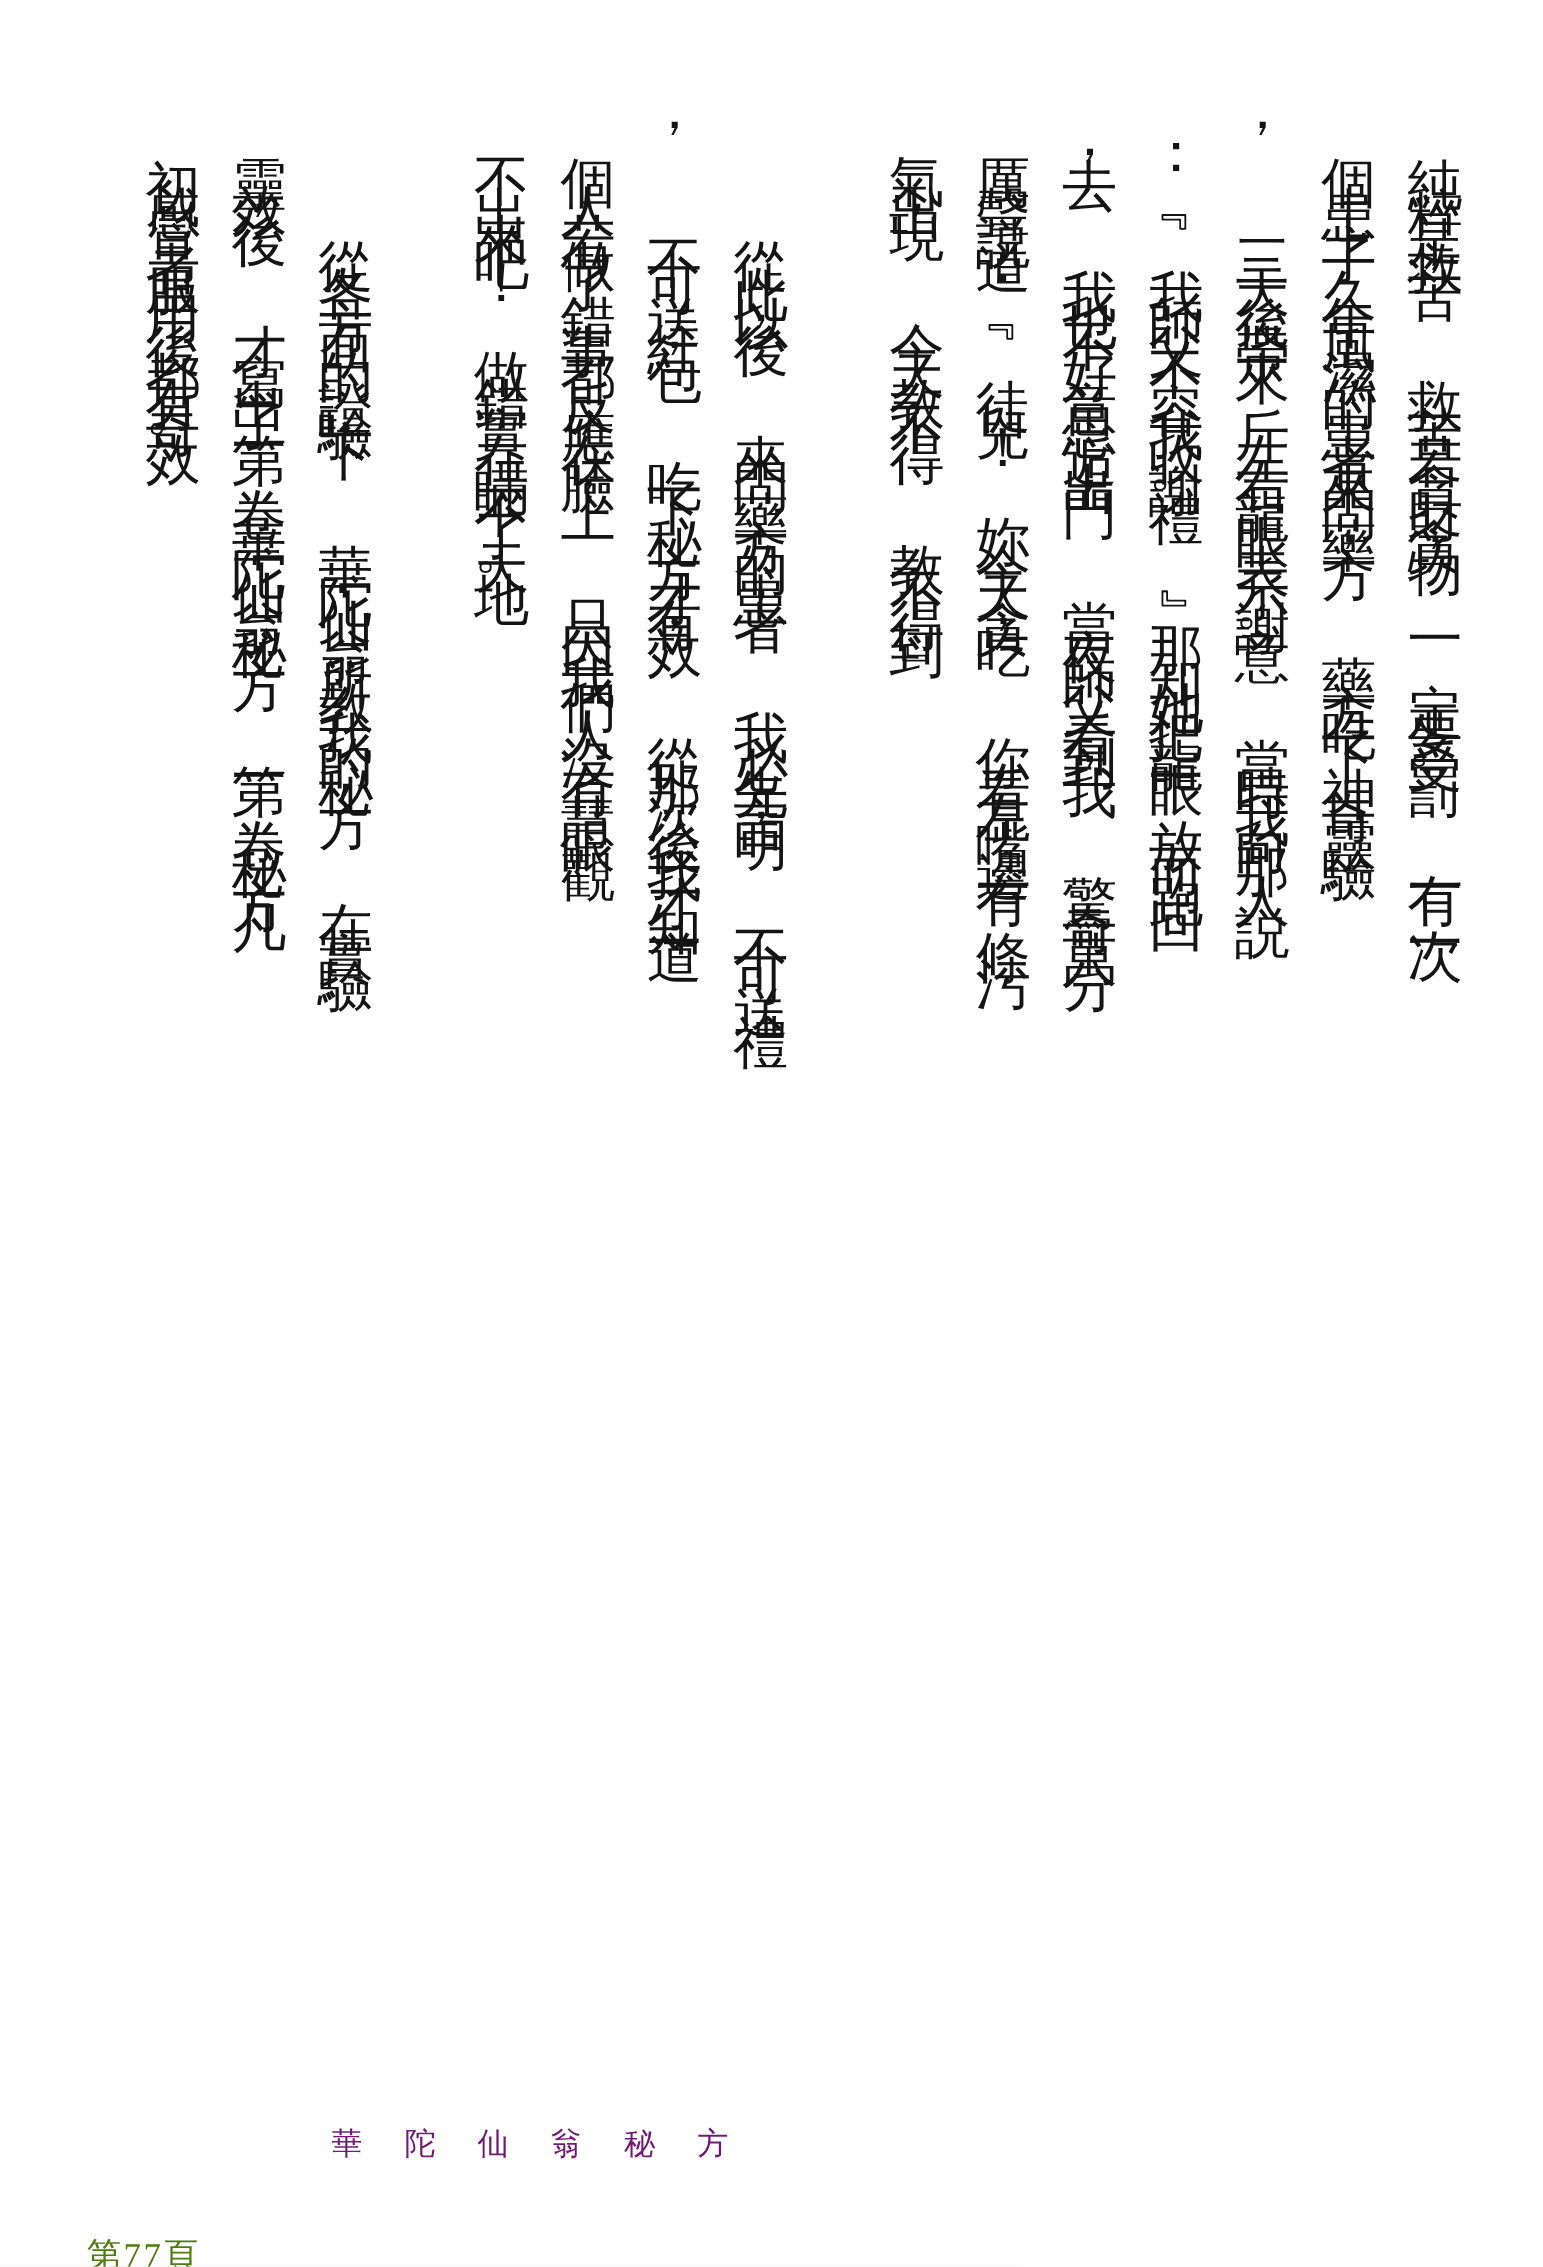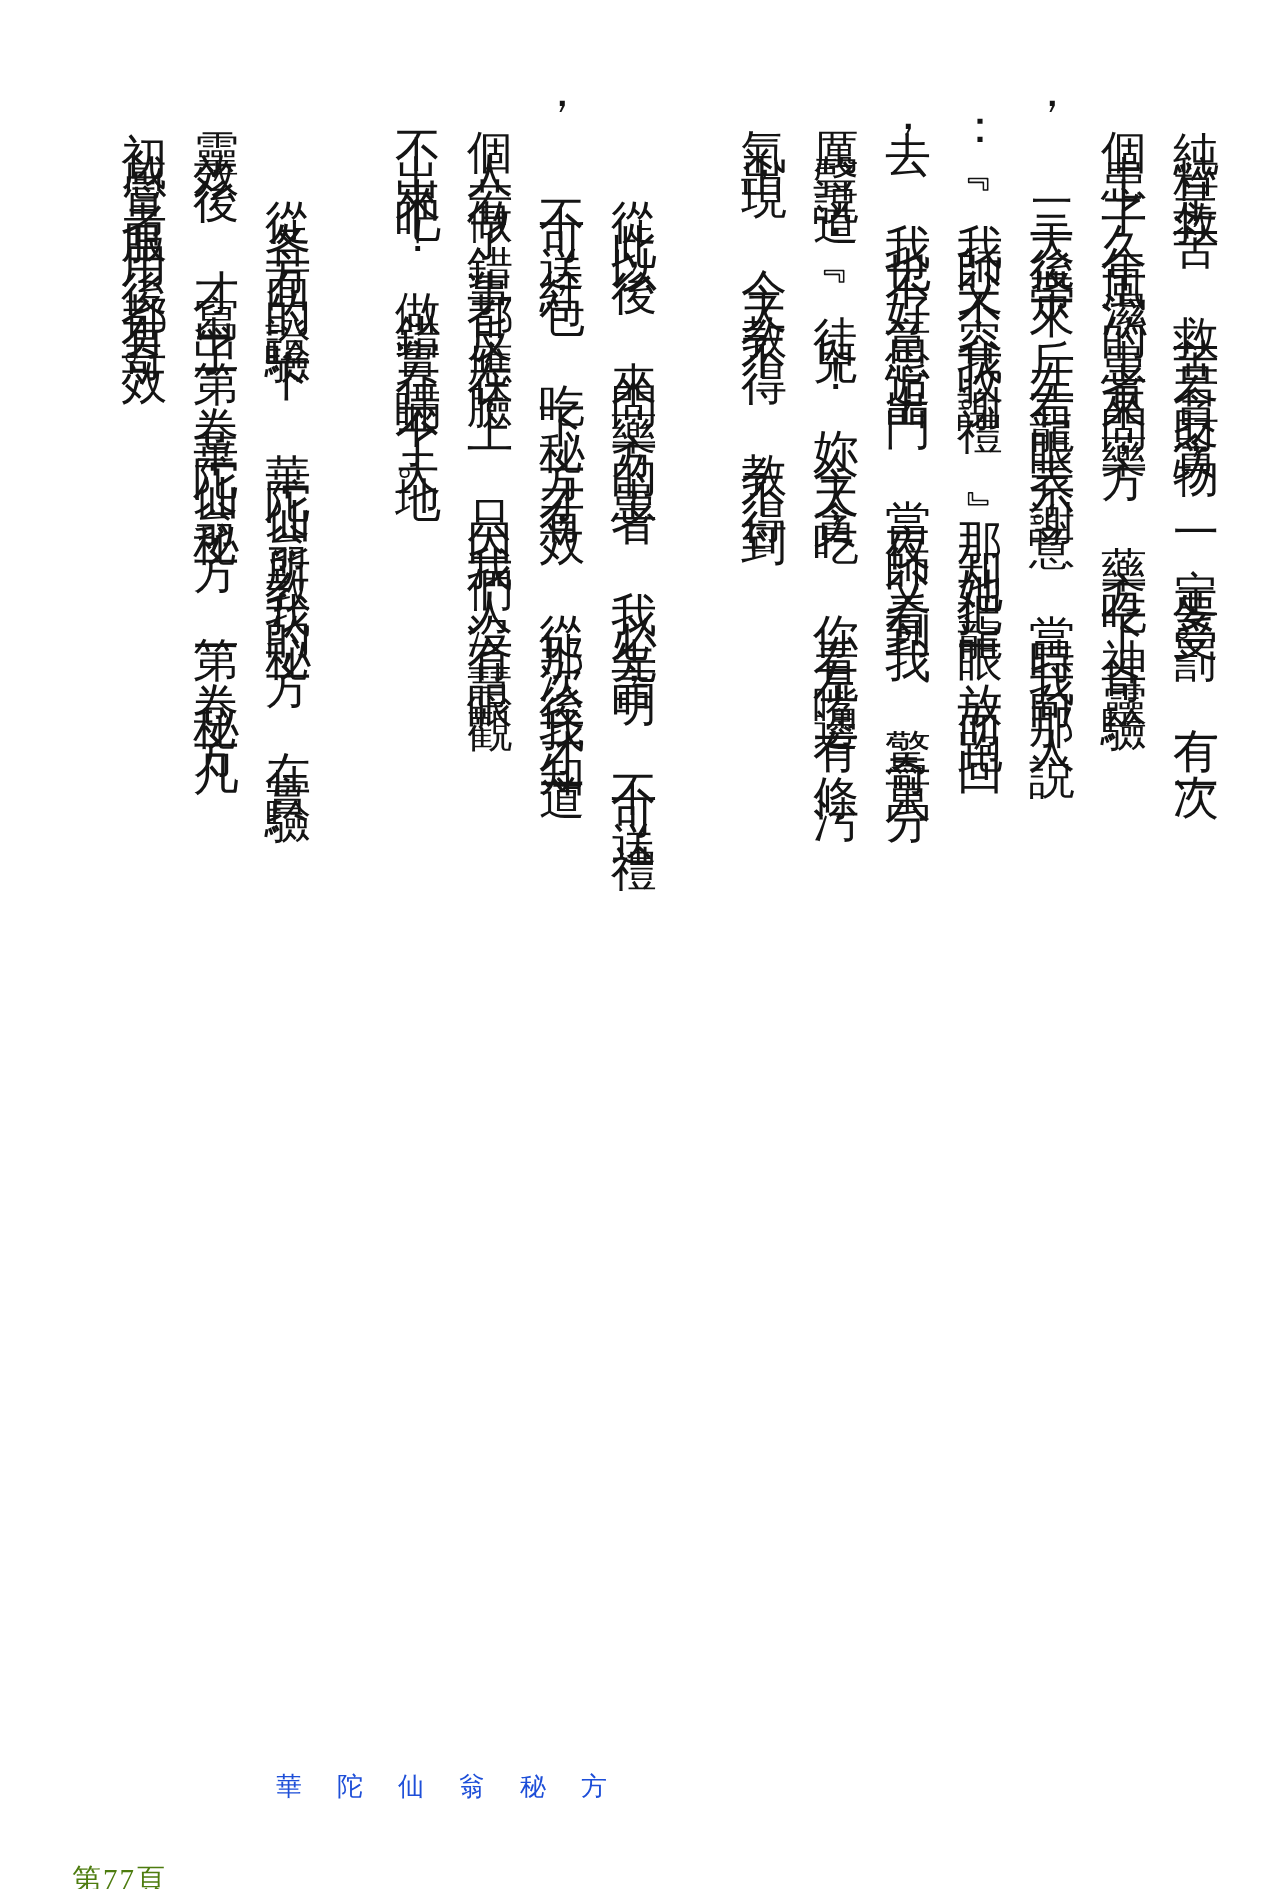--- a/index.html
+++ b/index.html
@@ -40,21 +40,21 @@
     letter-spacing: 2px;
     color: #4d7c0f;
   }
   .footer-title {
     position: absolute;
     left: 276px;
     top: 1769px;
     font-size: 26px;
     letter-spacing: 35px;
     white-space: nowrap;
-    color: #1d4ed8;
+    color: #701a75;
   }
 </style>
 </head>
 <body>
 
 <div class="page" style="background: rgb(255, 255, 255); color: rgb(20, 20, 20);">
   <div>
       <div class="v-col" style="left: 1173px;">純粹是救苦，救苦若貪財貪物，一定要受罰。有一次一</div>
       <div class="v-col" style="left: 1101px;">個患上了久年風濕的患者來問藥方，藥方吃下神奇靈驗</div>
       <div class="v-col" style="left: 1029px;">，三天後帶來一斤左右龍眼表示謝意。當時我向那人説</div>

